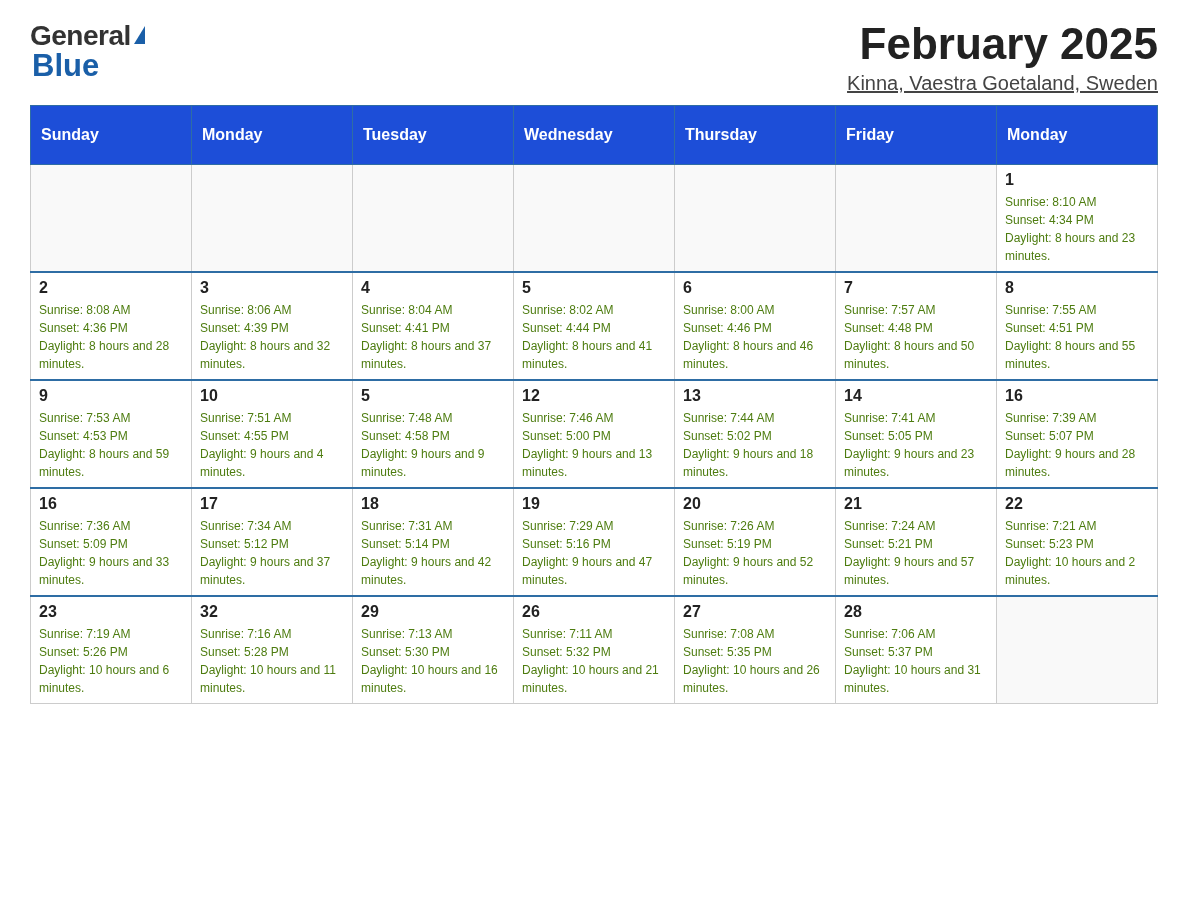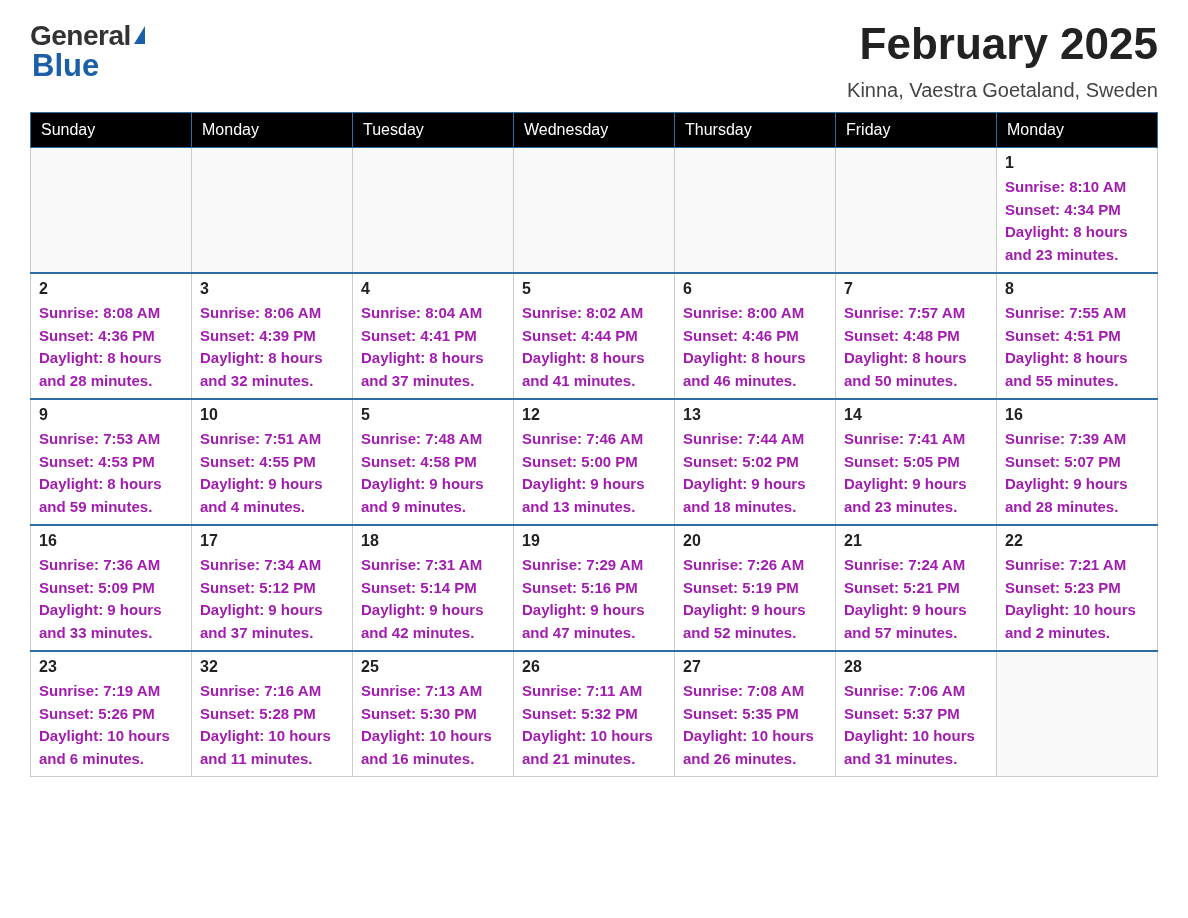--- a/index.html
+++ b/index.html
@@ -36,57 +36,57 @@
     }
     .calendar-title {
       font-size: 44px;
       font-weight: bold;
       color: #222;
       line-height: 1.1;
     }
     .calendar-subtitle {
       font-size: 20px;
       color: #444;
-      margin-top: 11px;
+      margin-top: 4px;
+      text-decoration: underline;
     }
     .calendar-table {
       width: 100%;
       border-collapse: collapse;
       margin-top: 10px;
     }
     .calendar-table th {
-      background-color: #000000;
+      background-color: #1d4ed8;
       color: #fff;
-      padding: 8px 10px;
+      padding: 20px 10px;
       text-align: left;
       font-size: 16px;
-      font-weight: normal;
+      font-weight: bold;
       border: 1px solid #2e6da4;
     }
     .calendar-table td {
       vertical-align: top;
       padding: 6px 8px;
       border: 1px solid #ccc;
       width: calc(100% / 7);
       min-height: 100px;
       font-size: 13px;
       color: #333;
     }
     .day-number {
       font-size: 16px;
       font-weight: bold;
       color: #222;
       display: block;
       margin-bottom: 4px;
     }
     .day-info {
-      font-size: 15px;
-      color: #a21caf;
+      font-size: 12px;
+      color: #4d7c0f;
       line-height: 1.5;
-      font-weight: bold;
     }
     .empty-cell {
       background: #f9f9f9;
     }
     .row-border td {
       border-top: 2px solid #2e6da4;
     }
   </style>
 </head>
 <body>
@@ -225,21 +225,21 @@
       <tr class="row-border">
         <td>
           <span class="day-number">23</span>
           <div class="day-info">Sunrise: 7:19 AM<br>Sunset: 5:26 PM<br>Daylight: 10 hours and 6 minutes.</div>
         </td>
         <td>
           <span class="day-number">32</span>
           <div class="day-info">Sunrise: 7:16 AM<br>Sunset: 5:28 PM<br>Daylight: 10 hours and 11 minutes.</div>
         </td>
         <td>
-          <span class="day-number">25</span>
+          <span class="day-number">29</span>
           <div class="day-info">Sunrise: 7:13 AM<br>Sunset: 5:30 PM<br>Daylight: 10 hours and 16 minutes.</div>
         </td>
         <td>
           <span class="day-number">26</span>
           <div class="day-info">Sunrise: 7:11 AM<br>Sunset: 5:32 PM<br>Daylight: 10 hours and 21 minutes.</div>
         </td>
         <td>
           <span class="day-number">27</span>
           <div class="day-info">Sunrise: 7:08 AM<br>Sunset: 5:35 PM<br>Daylight: 10 hours and 26 minutes.</div>
         </td>

